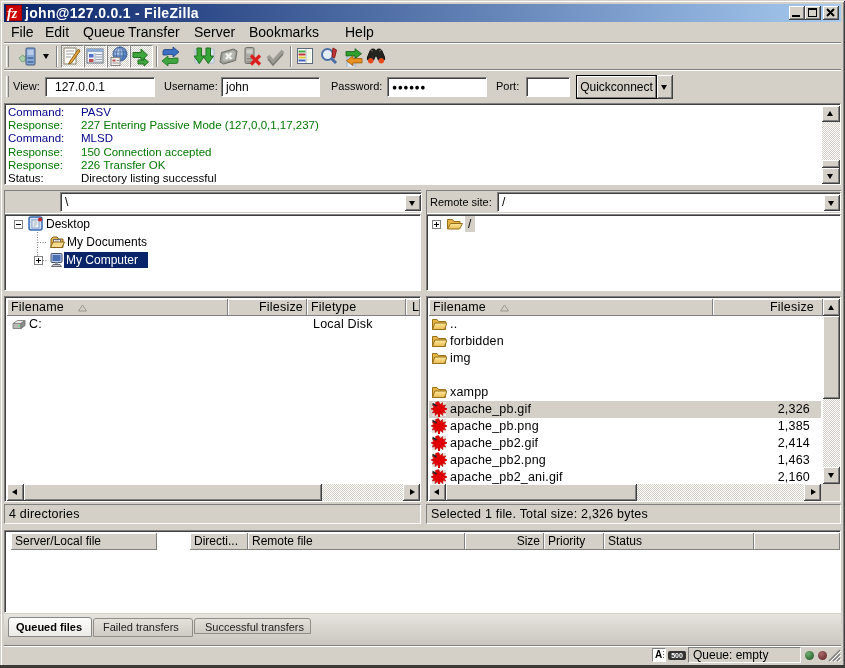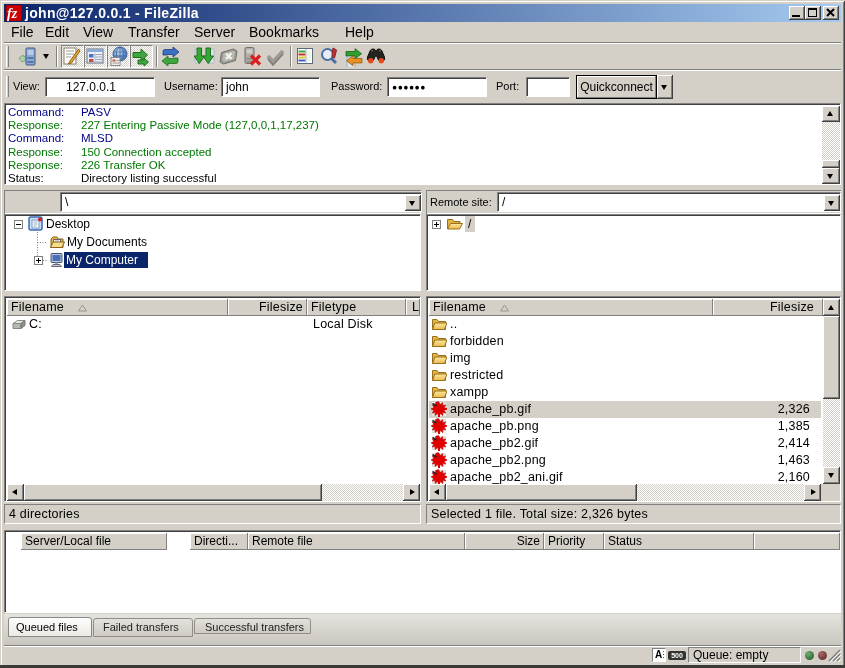--- a/index.html
+++ b/index.html
@@ -46,21 +46,21 @@
     <div class="a ras" style="left:819px;top:2px;width:16px;height:14px">
       <svg class="a" style="left:3px;top:2px" width="9" height="9">
           <path d="M1 1 L8 8 M8 1 L1 8" stroke="#000" stroke-width="2"></path>
         </svg>
     </div>
   </div>
 
   <div class="a" style="left:4px;top:22px;width:837px;height:32px;font-size:14px">
     <span class="a" style="left:7px;top:2px">File</span>
     <span class="a" style="left:41px;top:2px">Edit</span>
-    <span class="a" style="left:79px;top:2px">View</span>
+    <span class="a" style="left:79px;top:2px">Queue</span>
     <span class="a" style="left:124px;top:2px">Transfer</span>
     <span class="a" style="left:190px;top:2px">Server</span>
     <span class="a" style="left:245px;top:2px">Bookmarks</span>
     <span class="a" style="left:341px;top:2px">Help</span>
   </div>
   <div class="a etchh" style="left:4px;top:42px;width:837px;height:2px"></div>
 
   <div class="a" id="toolbar" style="left:4px;top:44px;width:837px;height:25px">
     <div class="a grip" style="left:2px;top:2px;height:21px"></div>
 
@@ -180,21 +180,21 @@
       <circle cx="5.7" cy="14.7" r="2.7" fill="#e8491d"></circle>
       <circle cx="16.3" cy="14.7" r="2.7" fill="#e8491d"></circle>
       <path d="M6 4.2 l1.8 0.9 M16 4.2 l-1.8 0.9" stroke="#6a6a62" stroke-width="1.2"></path>
     </svg>
   </div>
   <div class="a etchh" style="left:4px;top:69px;width:837px;height:2px"></div>
 
   <div class="a" id="qc" style="left:4px;top:71px;width:837px;height:32px">
     <div class="a grip" style="left:2px;top:5px;height:21px"></div>
     <span class="a" style="left:9px;top:9px;font-size:11px">View:</span>
-    <div class="a sunk" style="left:41px;top:6px;width:110px;height:20px;line-height:18px"><span style="padding-left:20px">127.0.0.1</span></div>
+    <div class="a sunk" style="left:41px;top:6px;width:110px;height:20px;line-height:18px"><span style="padding-left:9px">127.0.0.1</span></div>
     <span class="a" style="left:160px;top:9px;font-size:11px">Username:</span>
     <div class="a sunk" style="left:217px;top:6px;width:99px;height:20px;line-height:18px"><span style="padding-left:4px">john</span></div>
     <span class="a" style="left:327px;top:9px;font-size:11px">Password:</span>
     <div class="a sunk" style="left:383px;top:6px;width:100px;height:20px;line-height:18px"><span style="padding-left:4px;letter-spacing:0.5px;font-size:8.5px;position:relative;top:-1px">●●●●●●</span></div>
     <span class="a" style="left:492px;top:9px;font-size:11px">Port:</span>
     <div class="a sunk" style="left:522px;top:6px;width:44px;height:20px"></div>
     <div class="a" style="left:572px;top:4px;width:81px;height:24px;background:#d4d0c8;border:1px solid #000;box-shadow:inset -1px -1px #808080,inset 1px 1px #fff;text-align:center;line-height:22px">Quickconnect</div>
     <div class="a ras" style="left:653px;top:4px;width:16px;height:24px">
         <div class="a tD" style="left:4px;top:10px"></div>
       </div>
@@ -362,26 +362,20 @@
             <use href="#fold"></use>
           </svg>
           <span class="ftxt">forbidden</span>
         </div>
       <div class="row" style="top:34px;width:392px">
           <svg class="fico" width="16" height="16">
             <use href="#fold"></use>
           </svg>
           <span class="ftxt">img</span>
         </div>
-      <div class="row" style="top:51px;width:392px">
-          <svg class="fico" width="16" height="16">
-            <use href="#fold"></use>
-          </svg>
-          <span class="ftxt">restricted</span>
-        </div>
       <div class="row" style="top:68px;width:392px">
           <svg class="fico" width="16" height="16">
             <use href="#fold"></use>
           </svg>
           <span class="ftxt">xampp</span>
         </div>
       <div class="row" style="top:85px;width:392px;background:#d4d0c8">
           <svg class="fico" width="16" height="16">
             <use href="#splat"></use>
           </svg>
@@ -440,32 +434,32 @@
         </div>
     </div>
     <div class="a" style="left:394px;top:187px;width:19px;height:17px;background:#d4d0c8"></div>
   </div>
 
   <div class="a sunkg" style="left:4px;top:504px;width:417px;height:20px;line-height:18px;font-size:12.5px;letter-spacing:0.2px"><span style="padding-left:4px">4 directories</span></div>
   <div class="a sunkg" style="left:426px;top:504px;width:415px;height:20px;line-height:18px;font-size:12.5px;letter-spacing:0.2px"><span style="padding-left:4px">Selected 1 file. Total size: 2,326 bytes</span></div>
 
   <div class="a sunk" id="queue" style="left:4px;top:530px;width:837px;height:83px">
     <div class="a" style="left:2px;top:2px;width:833px;height:17px">
-      <div class="cell" style="left:14px;width:146px"><span>Server/Local file</span></div>
+      <div class="cell" style="left:4px;width:146px"><span>Server/Local file</span></div>
       <div class="cell" style="left:183px;width:58px"><span>Directi...</span></div>
       <div class="cell" style="left:241px;width:217px"><span>Remote file</span></div>
       <div class="cell" style="left:458px;width:79px;text-align:right"><span>Size</span></div>
       <div class="cell" style="left:537px;width:60px"><span>Priority</span></div>
       <div class="cell" style="left:597px;width:150px"><span>Status</span></div>
       <div class="cell" style="left:747px;width:86px"></div>
     </div>
   </div>
 
   <div class="a" id="tabs" style="left:4px;top:614px;width:837px;height:32px;background:linear-gradient(#e6e4df,#c9c5be)">
-    <div class="a" style="left:4px;top:3px;width:84px;height:20px;background:linear-gradient(#fdfdfc,#eceae5);border:1px solid #888;border-radius:3px 3px 0 0;line-height:18px;font-weight:normal;font-size:11px;white-space:nowrap;padding-left:7px">Queued files</div>
+    <div class="a" style="left:4px;top:3px;width:84px;height:20px;background:linear-gradient(#fdfdfc,#eceae5);border:1px solid #888;border-radius:3px 3px 0 0;line-height:18px;font-weight:bold;font-size:11px;white-space:nowrap;padding-left:7px">Queued files</div>
     <div class="a" style="left:89px;top:4px;width:100px;height:19px;background:linear-gradient(#e4e1dc,#cfcbc4);border:1px solid #928e86;border-radius:3px 3px 0 0;line-height:17px;color:#222;font-size:11px;white-space:nowrap;padding-left:9px">Failed transfers</div>
     <div class="a" style="left:190px;top:4px;width:117px;height:16px;background:linear-gradient(#e4e1dc,#cfcbc4);border:1px solid #928e86;border-radius:3px 3px 0 0;line-height:17px;color:#222;font-size:11px;white-space:nowrap;padding-left:10px">Successful transfers</div>
   </div>
 
   <div class="a etchh" style="left:4px;top:645px;width:837px;height:2px"></div>
   <div class="a" style="left:0;top:665px;width:845px;height:3px;background:#3b3a37"></div>
   <div class="a" id="sbar" style="left:4px;top:647px;width:837px;height:17px">
     <div class="a" style="left:648px;top:1px;width:14px;height:14px;background:#fff;border:1px solid;border-color:#808080 #fff #fff #808080">
       <span style="position:absolute;left:2px;top:0px;font-weight:bold;font-size:10px;line-height:12px">A</span>
       <div class="a" style="left:10px;top:2px;width:1px;height:1px;background:#555"></div>

